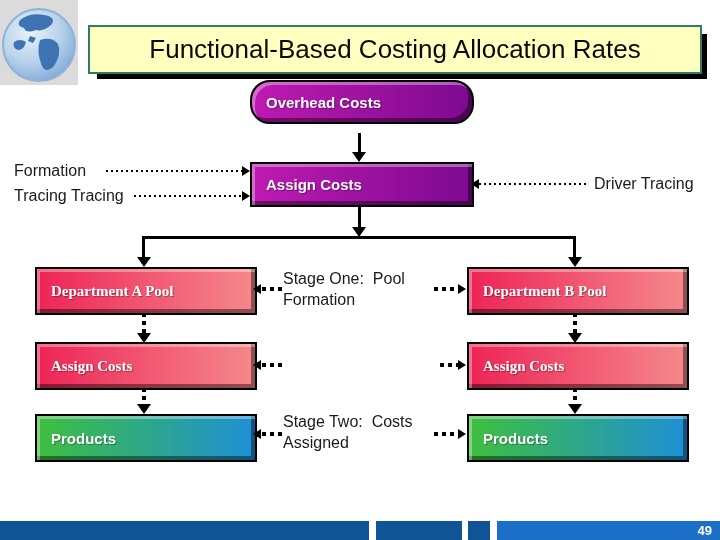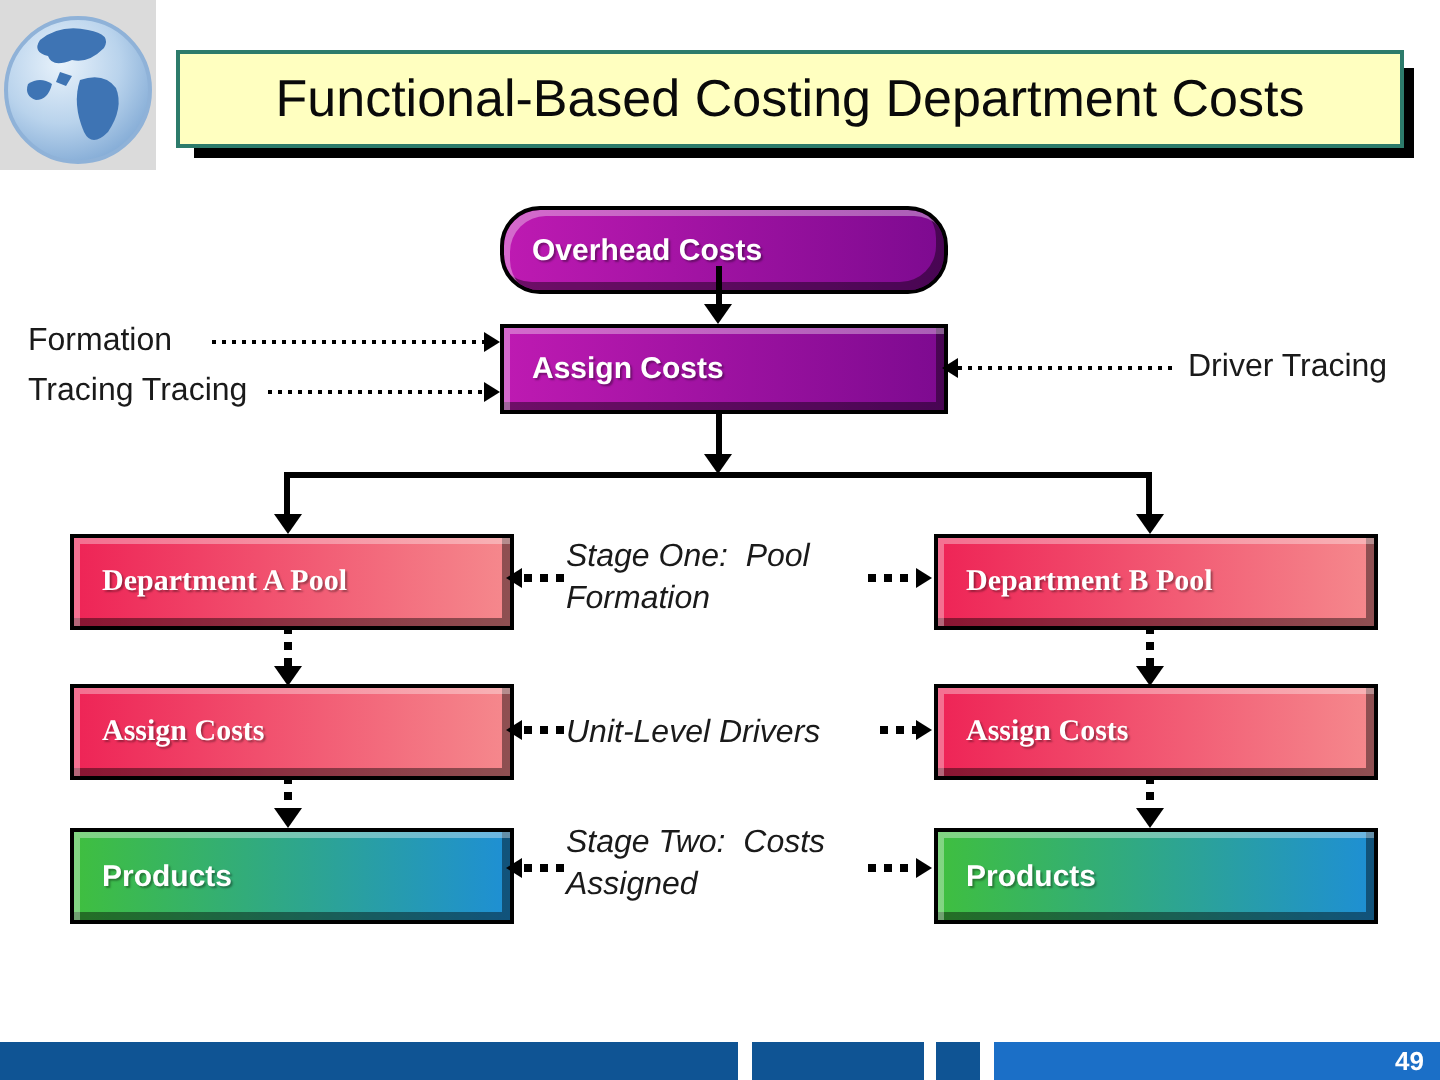--- a/index.html
+++ b/index.html
@@ -24,21 +24,21 @@
   }
   .box span{
     color:#fff;font-size:15px;font-weight:700;padding-left:14px;
     text-shadow:1px 1px 1px rgba(0,0,0,0.35);white-space:nowrap;
   }
   .purple{background:linear-gradient(90deg,var(--purple_left),var(--purple_right));width:220px;height:40px;}
   .red{background:linear-gradient(90deg,var(--red_left),var(--red_right));width:218px;height:44px;font-family:Liberation Serif, serif;}
   .greenblue{background:linear-gradient(90deg,var(--green_left),var(--blue_right));width:218px;height:44px;}
   
   .lbl{position:absolute;font-size:16px;color:#1a1a1a;white-space:nowrap;}
-  .stage{position:absolute;font-size:16px;color:#1a1a1a;line-height:21px;white-space:pre-wrap;width:170px;font-style:italic;}
+  .stage{position:absolute;font-size:16px;color:#1a1a1a;line-height:21px;white-space:pre-wrap;width:170px;}
   
   .vline{position:absolute;width:3px;background:#000;}
   .hline{position:absolute;height:3px;background:#000;}
   .hdots{position:absolute;height:2px;background:repeating-linear-gradient(to right,#000 0 2px,transparent 2px 5px);}
   .hdash{position:absolute;height:4px;background:repeating-linear-gradient(to right,#000 0 4px,transparent 4px 8px);}
   .vdash{position:absolute;width:4px;background:repeating-linear-gradient(to bottom,#000 0 4px,transparent 4px 8px);}
   .tri-down{position:absolute;width:0;height:0;border-left:7px solid transparent;border-right:7px solid transparent;border-top:10px solid #000;}
   .tri-right{position:absolute;width:0;height:0;border-top:5px solid transparent;border-bottom:5px solid transparent;border-left:8px solid #000;}
   .tri-left{position:absolute;width:0;height:0;border-top:5px solid transparent;border-bottom:5px solid transparent;border-right:8px solid #000;}
   
@@ -66,24 +66,24 @@
       </defs>
       <circle cx="39" cy="45" r="36" fill="url(#gsea)" stroke="#8fb2d8" stroke-width="2"></circle>
       <path d="M20 20 Q30 12 44 15 Q56 17 52 24 Q44 32 36 30 Q26 34 24 28 Q16 26 20 20 Z" fill="#3e74b4"></path>
       <path d="M40 40 Q52 36 58 44 Q62 54 54 66 Q46 74 42 66 Q36 52 40 40 Z" fill="#3e74b4"></path>
       <path d="M14 42 Q20 38 26 42 Q24 50 18 50 Q12 48 14 42 Z" fill="#3e74b4"></path>
       <path d="M30 36 L36 38 L33 43 L28 41 Z" fill="#3e74b4"></path>
     </svg>
   </div>
   <div id="title-shadow"></div>
   <div id="title-box">
-    <span>Functional-Based Costing Department Costs</span>
+    <span>Functional-Based Costing Allocation Rates</span>
   </div>
 
-  <div class="box purple" style="left:250px;top:103px;border-radius:20px;">
+  <div class="box purple" style="left:250px;top:80px;border-radius:20px;">
     <span>Overhead Costs</span>
   </div>
 
   <div class="vline" style="left:358px;top:133px;height:20px;"></div>
   <div class="tri-down" style="left:352px;top:152px;"></div>
 
   <div class="box purple" style="left:250px;top:162px;height:41px;">
     <span>Assign Costs</span>
   </div>
 
@@ -121,21 +121,20 @@
   <div class="tri-right" style="left:458px;top:284px;"></div>
 
   <div class="vdash" style="left:142px;top:313px;height:20px;"></div>
   <div class="tri-down" style="left:137px;top:333px;"></div>
   <div class="vdash" style="left:573px;top:313px;height:20px;"></div>
   <div class="tri-down" style="left:568px;top:333px;"></div>
 
   <div class="box red" style="left:35px;top:342px;">
     <span>Assign Costs</span>
   </div>
-  <div class="stage" style="left:283px;top:356px;">Unit-Level Drivers</div>
   <div class="box red" style="left:467px;top:342px;">
     <span>Assign Costs</span>
   </div>
   <div class="tri-left" style="left:253px;top:360px;"></div>
   <div class="hdash" style="left:262px;top:363px;width:20px;"></div>
   <div class="hdash" style="left:440px;top:363px;width:18px;"></div>
   <div class="tri-right" style="left:458px;top:360px;"></div>
 
   <div class="vdash" style="left:142px;top:388px;height:17px;"></div>
   <div class="tri-down" style="left:137px;top:404px;"></div>

